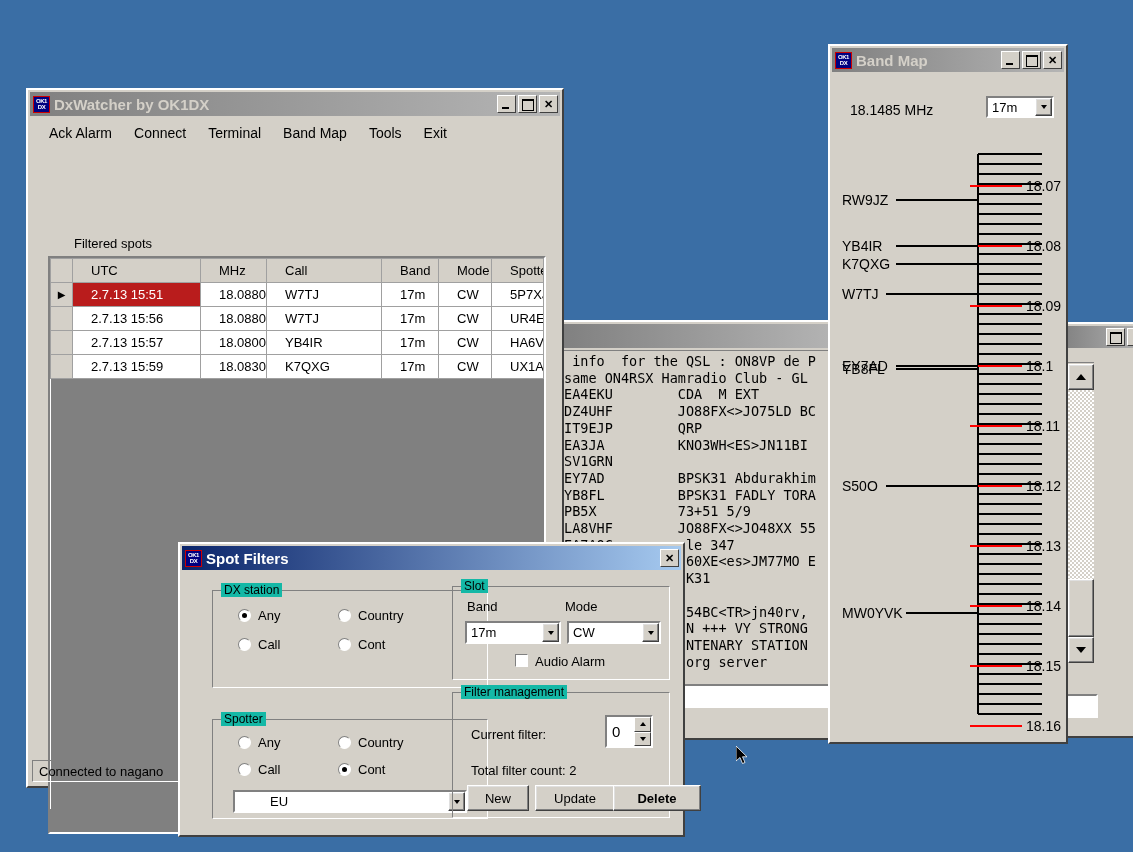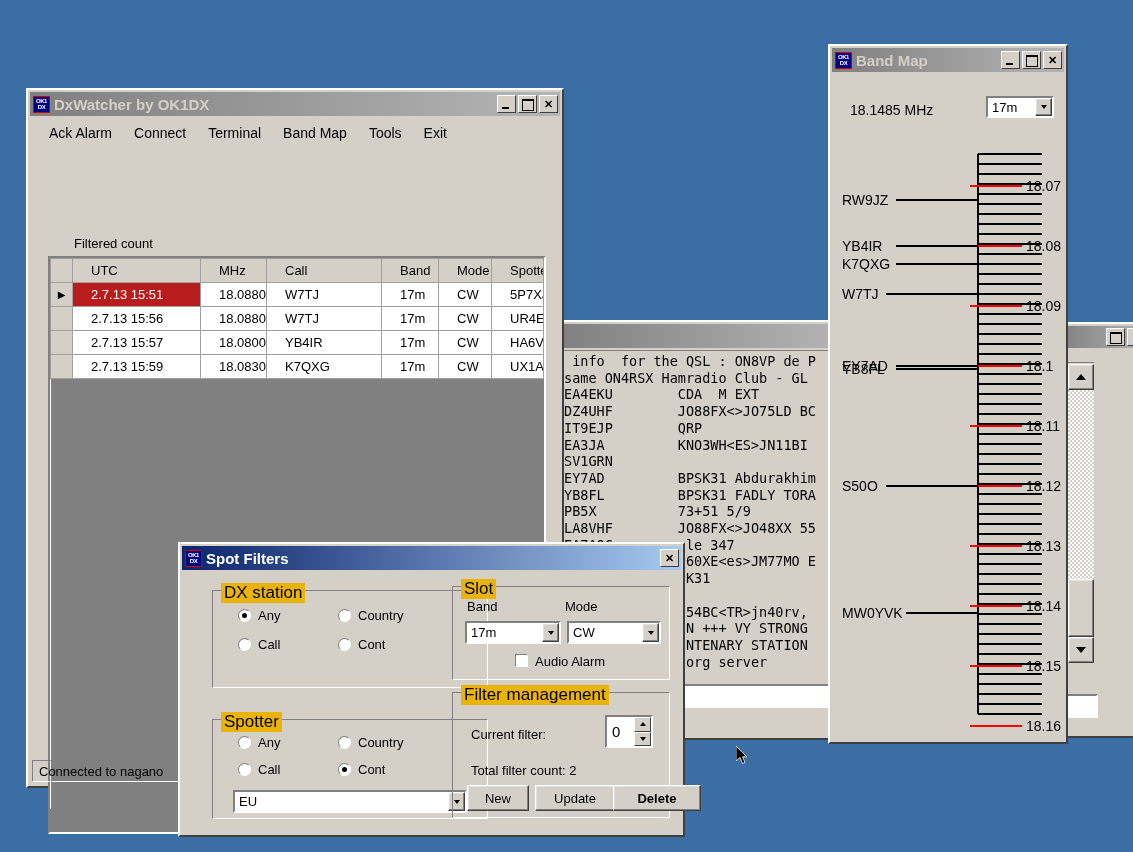--- a/index.html
+++ b/index.html
@@ -199,22 +199,22 @@
   #bm-canvas { position:absolute; left:2px; top:80px; width:234px; height:614px; }
 
   
   #spotfilters { left:178px; top:542px; width:507px; height:295px; }
   .group {
     position:absolute;
     border-top:1px solid #808080; border-left:1px solid #808080;
     border-right:1px solid #ffffff; border-bottom:1px solid #ffffff;
   }
   .group > .legend {
-    position:absolute; top:-8px; left:8px; background:#eab308;
-    padding:0 3px; font-size:17px;
+    position:absolute; top:-8px; left:8px; background:#14b8a6;
+    padding:0 3px; font-size:12px;
   }
   .radio { position:absolute; display:flex; align-items:center; gap:7px; font-size:13px; }
   .rdot {
     width:13px; height:13px; border-radius:50%;
     background:#ffffff; flex:none; position:relative;
     border-top:1px solid #808080; border-left:1px solid #808080;
     border-right:1px solid #ffffff; border-bottom:1px solid #ffffff;
     box-shadow: 0 0 0 1px #d4d0c8, 1px 1px 0 1px #ffffff inset;
   }
   .rdot.on::after {
@@ -310,21 +310,21 @@
 
   <div id="dxw-menu">
     <span class="mi">Ack Alarm</span>
     <span class="mi">Connect</span>
     <span class="mi">Terminal</span>
     <span class="mi">Band Map</span>
     <span class="mi">Tools</span>
     <span class="mi">Exit</span>
   </div>
 
-  <div id="dxw-label">Filtered count</div>
+  <div id="dxw-label">Filtered spots</div>
 
   <div id="dxw-grid">
     <table class="spots">
       <thead>
         <tr>
           <th class="gutter"></th>
           <th style="width:128px">UTC</th>
           <th style="width:66px">MHz</th>
           <th style="width:115px">Call</th>
           <th style="width:57px">Band</th>
@@ -542,21 +542,21 @@
       <span>Country</span>
     </label>
     <label class="radio" style="left:25px; top:42px;">
       <span class="rdot"></span>
       <span>Call</span>
     </label>
     <label class="radio" style="left:125px; top:42px;">
       <span class="rdot on"></span>
       <span>Cont</span>
     </label>
-    <div class="combo" style="position:absolute; left:20px; top:70px; width:234px; height:23px;">
+    <div class="combo" style="position:absolute; left:20px; top:70px; width:234px; height:23px;padding-left:31px;">
       <span class="cv">EU</span>
       <span class="cbtn">
           <span class="tiny-dn"></span>
         </span>
     </div>
   </div>
 
   <div class="group" style="left:272px; top:42px; width:218px; height:94px; position:absolute;">
     <span class="legend">Slot</span>
     <span class="lbl" style="left:14px; top:12px;">Band</span>

